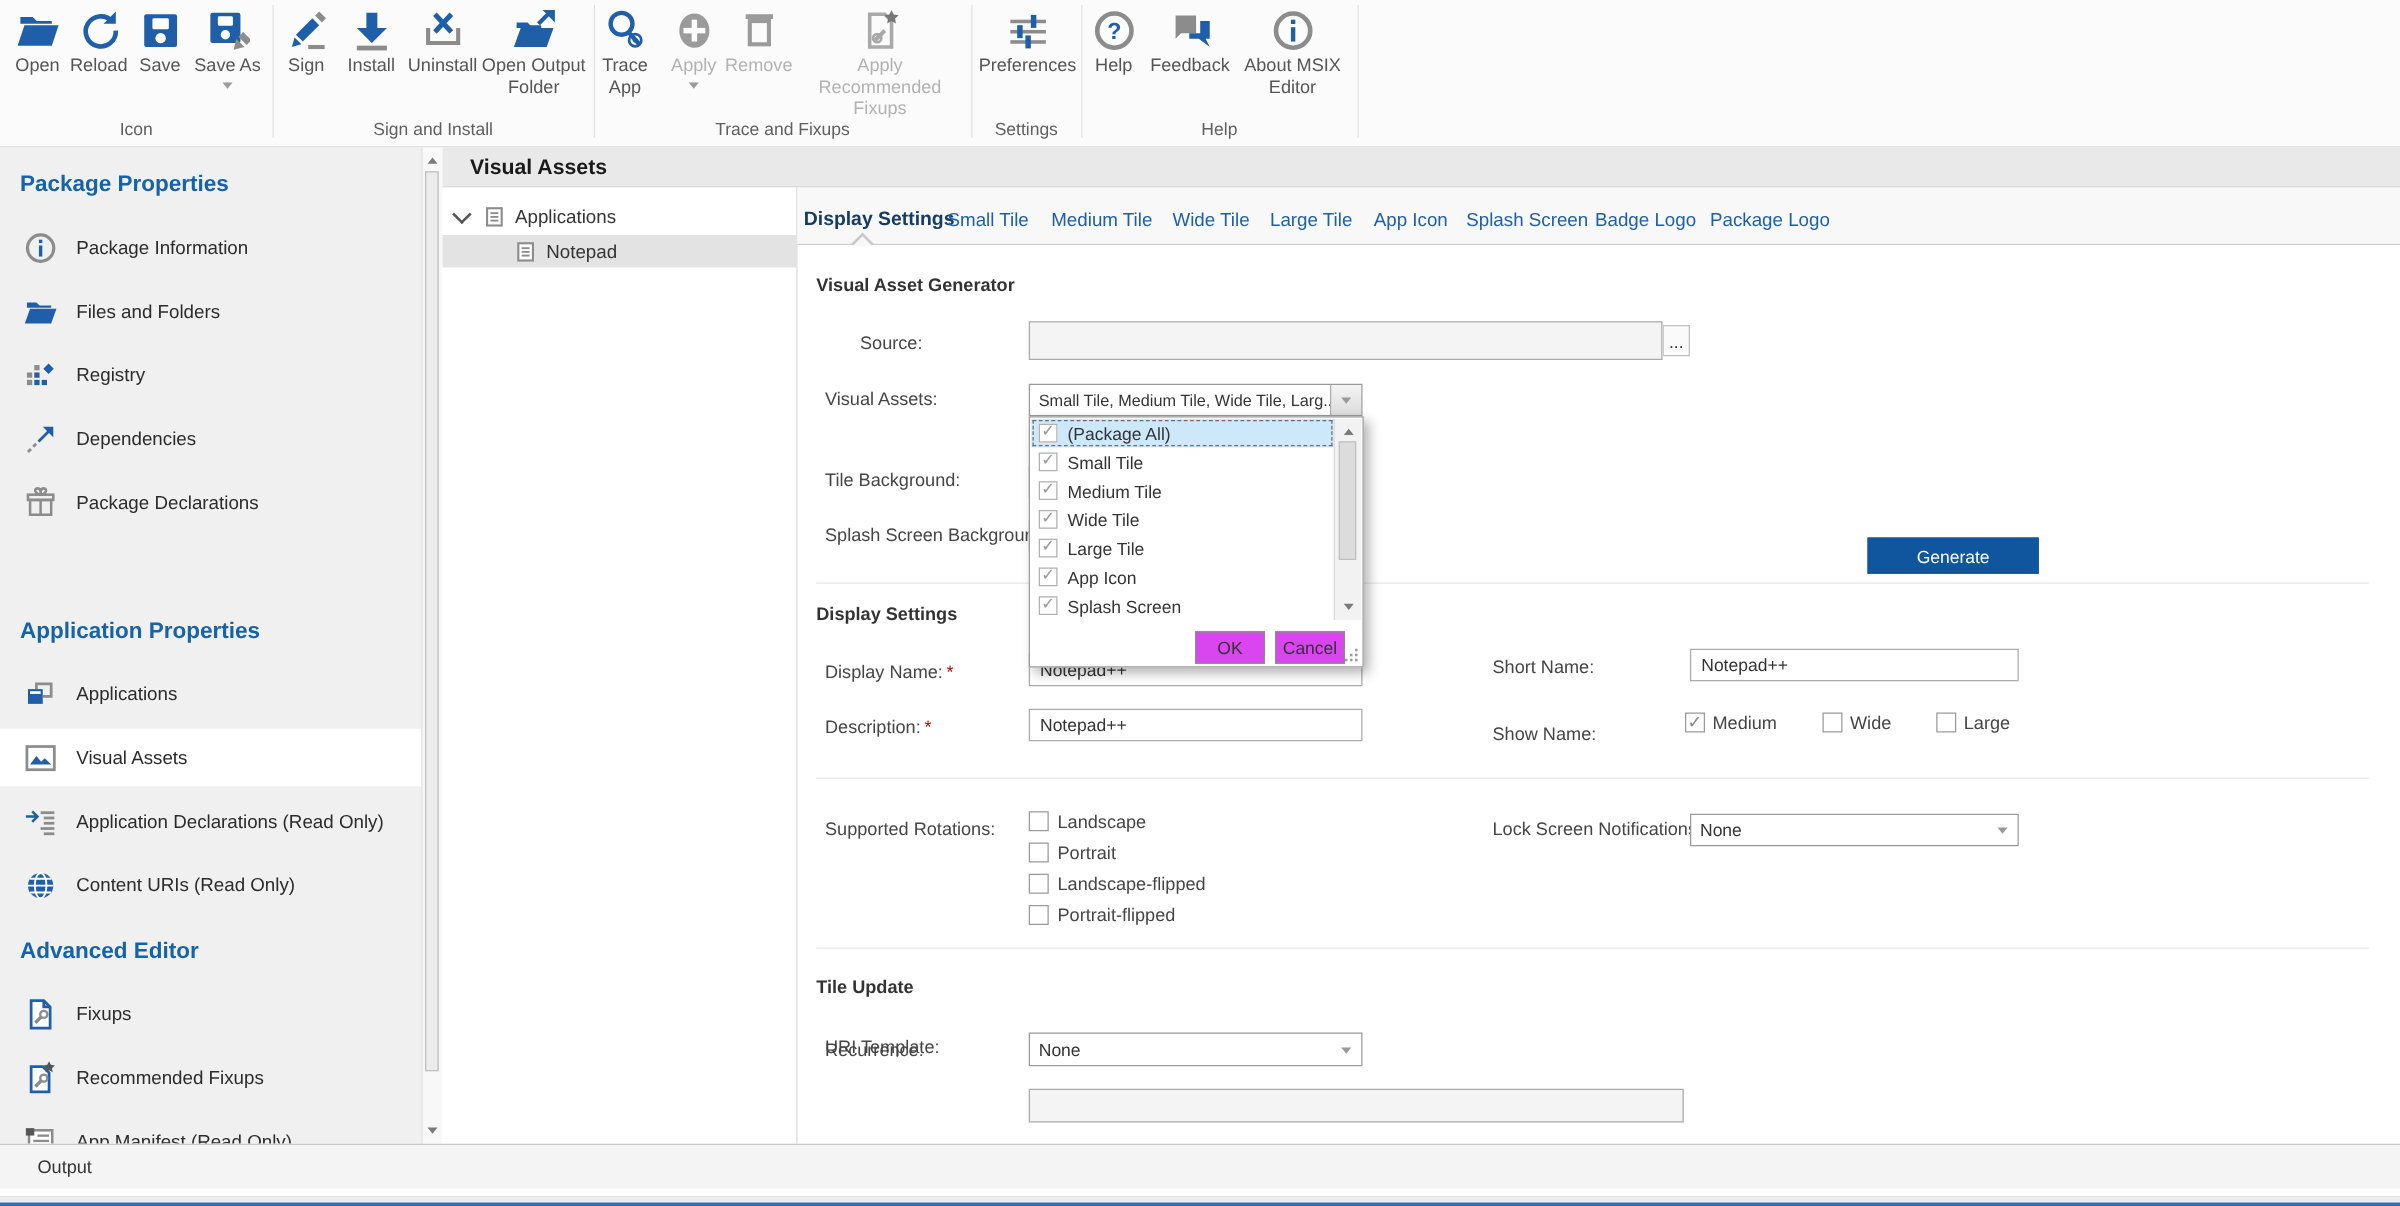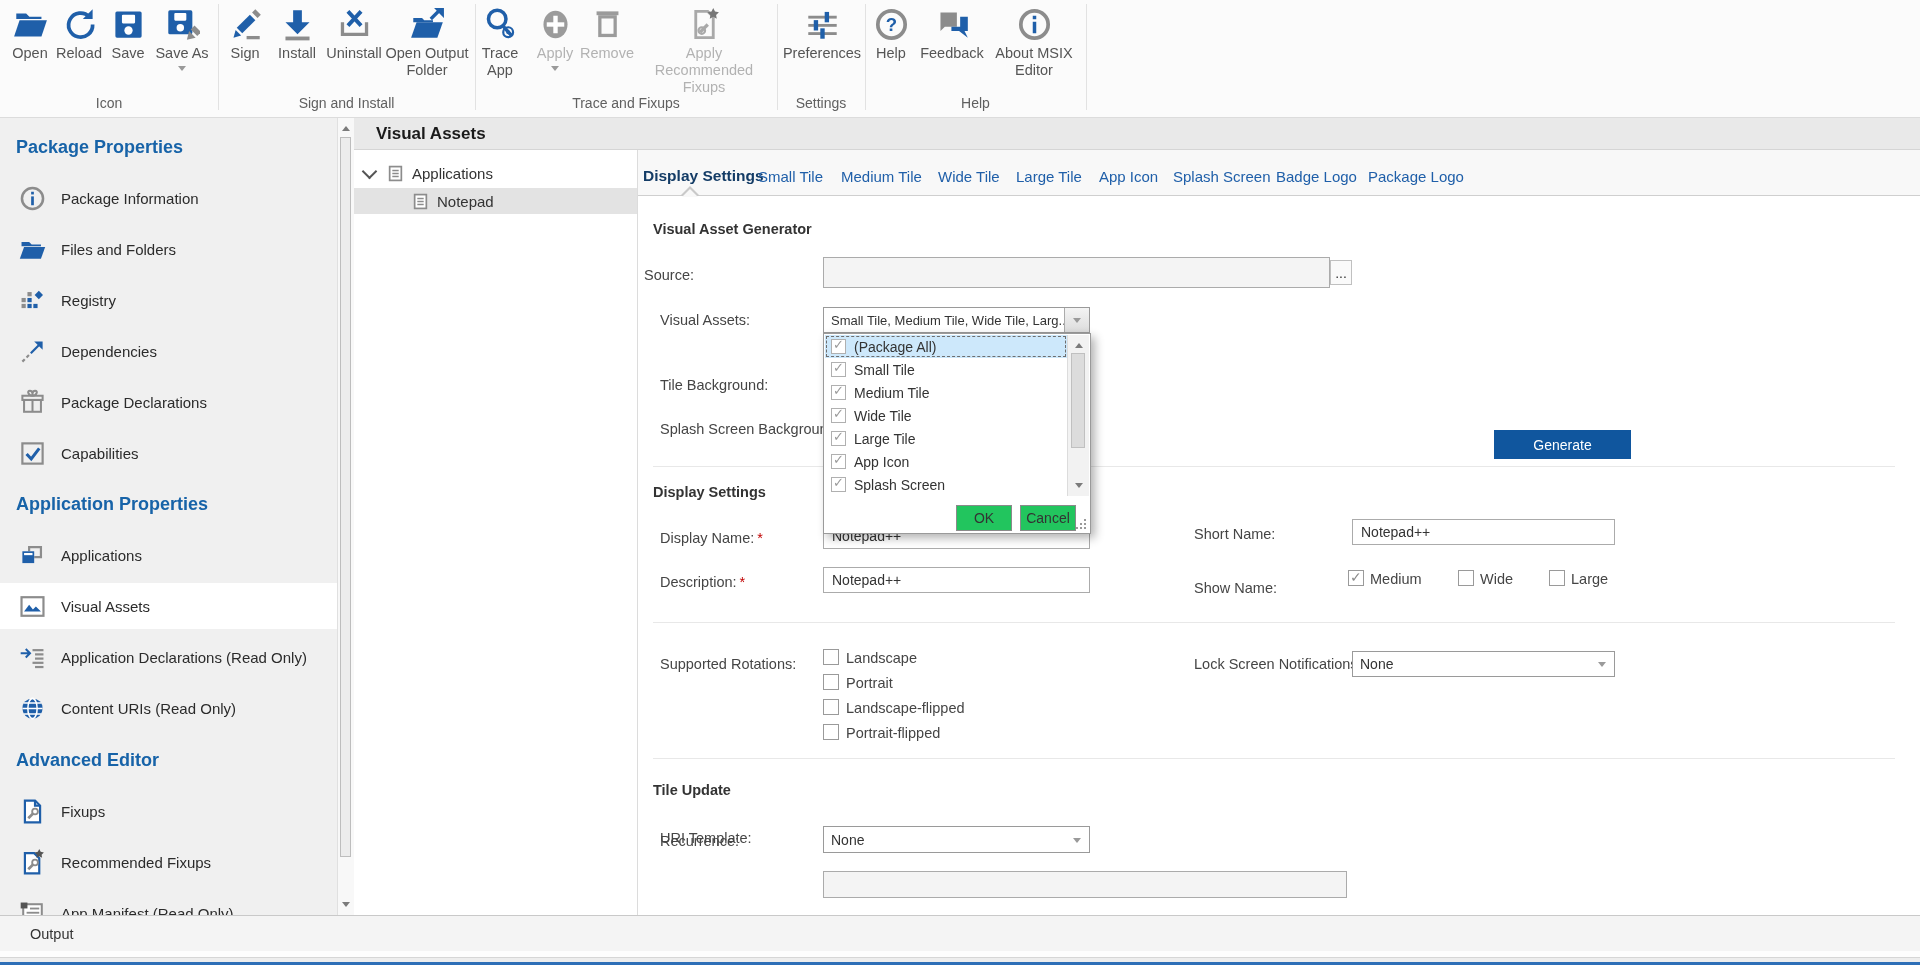--- a/index.html
+++ b/index.html
@@ -53,21 +53,21 @@
   .hline{position:absolute;left:653px;width:1242px;height:1px;background:#e8e8e8;}
   .tinput{position:absolute;border:1px solid #ABABAB;background:#fff;font-size:14px;color:#333;display:flex;align-items:center;padding:0 8px;box-sizing:border-box;white-space:nowrap;overflow:hidden;}
   .tinput.gray{background:#f4f4f4;}
   .combo{position:absolute;border:1px solid #9a9a9a;background:#fff;font-size:13px;color:#333;display:flex;align-items:center;padding:0 26px 0 7px;box-sizing:border-box;white-space:nowrap;overflow:hidden;}
   .dd-btn{position:absolute;right:0;top:0;bottom:0;width:24px;background:linear-gradient(#f4f4f4,#dcdcdc);border-left:1px solid #ababab;display:flex;align-items:center;justify-content:center;}
   .caret{width:0;height:0;border:4px solid transparent;border-top:5px solid #6f6f6f;margin-top:4px;}
   .caret.lite{border-top-color:#9a9a9a;}
   .plain-caret{position:absolute;right:8px;top:50%;margin-top:-2px;}
   .cb{position:absolute;width:16px;height:16px;border:1px solid #9a9a9a;background:#fff;box-sizing:border-box;}
   .cb.checked::after{content:"\2713";position:absolute;left:1px;top:-2px;font-size:14px;color:#8a8a8a;}
-  .btn{position:absolute;border:1px solid #8a8a8a;background:#22c55e;font-size:14px;color:#333;display:flex;align-items:center;justify-content:center;box-sizing:border-box;cursor:default;}
+  .btn{position:absolute;border:1px solid #8a8a8a;background:#d946ef;font-size:14px;color:#333;display:flex;align-items:center;justify-content:center;box-sizing:border-box;cursor:default;}
   #generate-btn{background:#10569E;border:1px solid #10569E;color:#fff;}
 
   
   #va-popup{position:absolute;left:823px;top:333px;width:268px;height:201px;background:#fff;border:1px solid #9a9a9a;box-shadow:4px 4px 9px rgba(0,0,0,0.30);box-sizing:border-box;z-index:50;}
   .pop-row{position:absolute;left:1px;width:242px;height:23px;display:flex;align-items:center;font-size:14px;color:#333;box-sizing:border-box;}
   .pop-row.sel{background:#CDE8FB;outline:1px dashed #6e6e6e;outline-offset:-2px;}
   .cb2{position:relative;width:15px;height:15px;border:1px solid #b0b0b0;background:#fff;box-sizing:border-box;margin:0 8px 0 6px;flex:none;}
   .cb2.checked::after{content:"\2713";position:absolute;left:1px;top:-3px;font-size:13px;color:#9a9a9a;}
   #pop-scroll{position:absolute;left:243px;top:1px;width:22px;height:161px;background:#f2f2f2;border-left:1px solid #dcdcdc;box-sizing:border-box;}
   #pop-thumb{left:3px;width:14px;top:18px;height:95px;background:#dcdcdc;border:1px solid #c0c0c0;}
@@ -283,27 +283,20 @@
       <span>Dependencies</span>
     </div>
     <div class="side-item" style="top:261px">
       <svg viewBox="0 0 32 32" fill="none" stroke="#8C8C8C" stroke-width="2.4">
           <rect x="6" y="13" width="20" height="14"></rect>
           <rect x="4" y="8" width="24" height="5"></rect>
           <path d="M16 8c-5 0-7-6-3-6s3 6 3 6zm0 0c5 0 7-6 3-6s-3 6-3 6z"></path>
           <path d="M16 13v14"></path>
         </svg>
       <span>Package Declarations</span>
-    </div>
-    <div class="side-item" style="top:312px">
-      <svg viewBox="0 0 32 32" fill="none">
-          <rect x="4" y="4" width="24" height="24" stroke="#8C8C8C" stroke-width="2.6"></rect>
-          <path d="M9 16.5l5.5 6L24 10" stroke="#1F5FA9" stroke-width="3.6"></path>
-        </svg>
-      <span>Capabilities</span>
     </div>
 
     <div class="side-heading" style="top:371px">Application Properties</div>
 
     <div class="side-item" style="top:414px">
       <svg viewBox="0 0 32 32" fill="none">
           <path d="M12 11V6h14v12h-8" stroke="#8C8C8C" stroke-width="2.6"></path>
           <rect x="4" y="11" width="14" height="14" fill="#1F5FA9"></rect>
           <rect x="6" y="13" width="10" height="2.6" fill="#fff"></rect>
         </svg>
@@ -423,21 +416,21 @@
   <div class="tab" style="left:1016px">Large Tile</div>
   <div class="tab" style="left:1099px">App Icon</div>
   <div class="tab" style="left:1173px">Splash Screen</div>
   <div class="tab" style="left:1276px">Badge Logo</div>
   <div class="tab" style="left:1368px">Package Logo</div>
   <div id="notch-outer"></div>
   <div id="notch-inner"></div>
 
   <div class="sechead" style="left:653px;top:221px">Visual Asset Generator</div>
 
-  <div class="flabel" style="left:644px;top:267px">Source:</div>
+  <div class="flabel" style="left:688px;top:267px">Source:</div>
   <div class="tinput gray" style="left:823px;top:257px;width:507px;height:31px"></div>
   <div class="btn" style="left:1330px;top:260px;width:22px;height:25px;border-color:#c0c0c0;background:#fafafa">...</div>
 
   <div class="flabel" style="left:660px;top:312px">Visual Assets:</div>
   <div class="combo" style="left:823px;top:307px;width:267px;height:26px">
     <span>Small Tile, Medium Tile, Wide Tile, Larg...</span>
     <span class="dd-btn">
         <span class="caret lite"></span>
       </span>
   </div>

